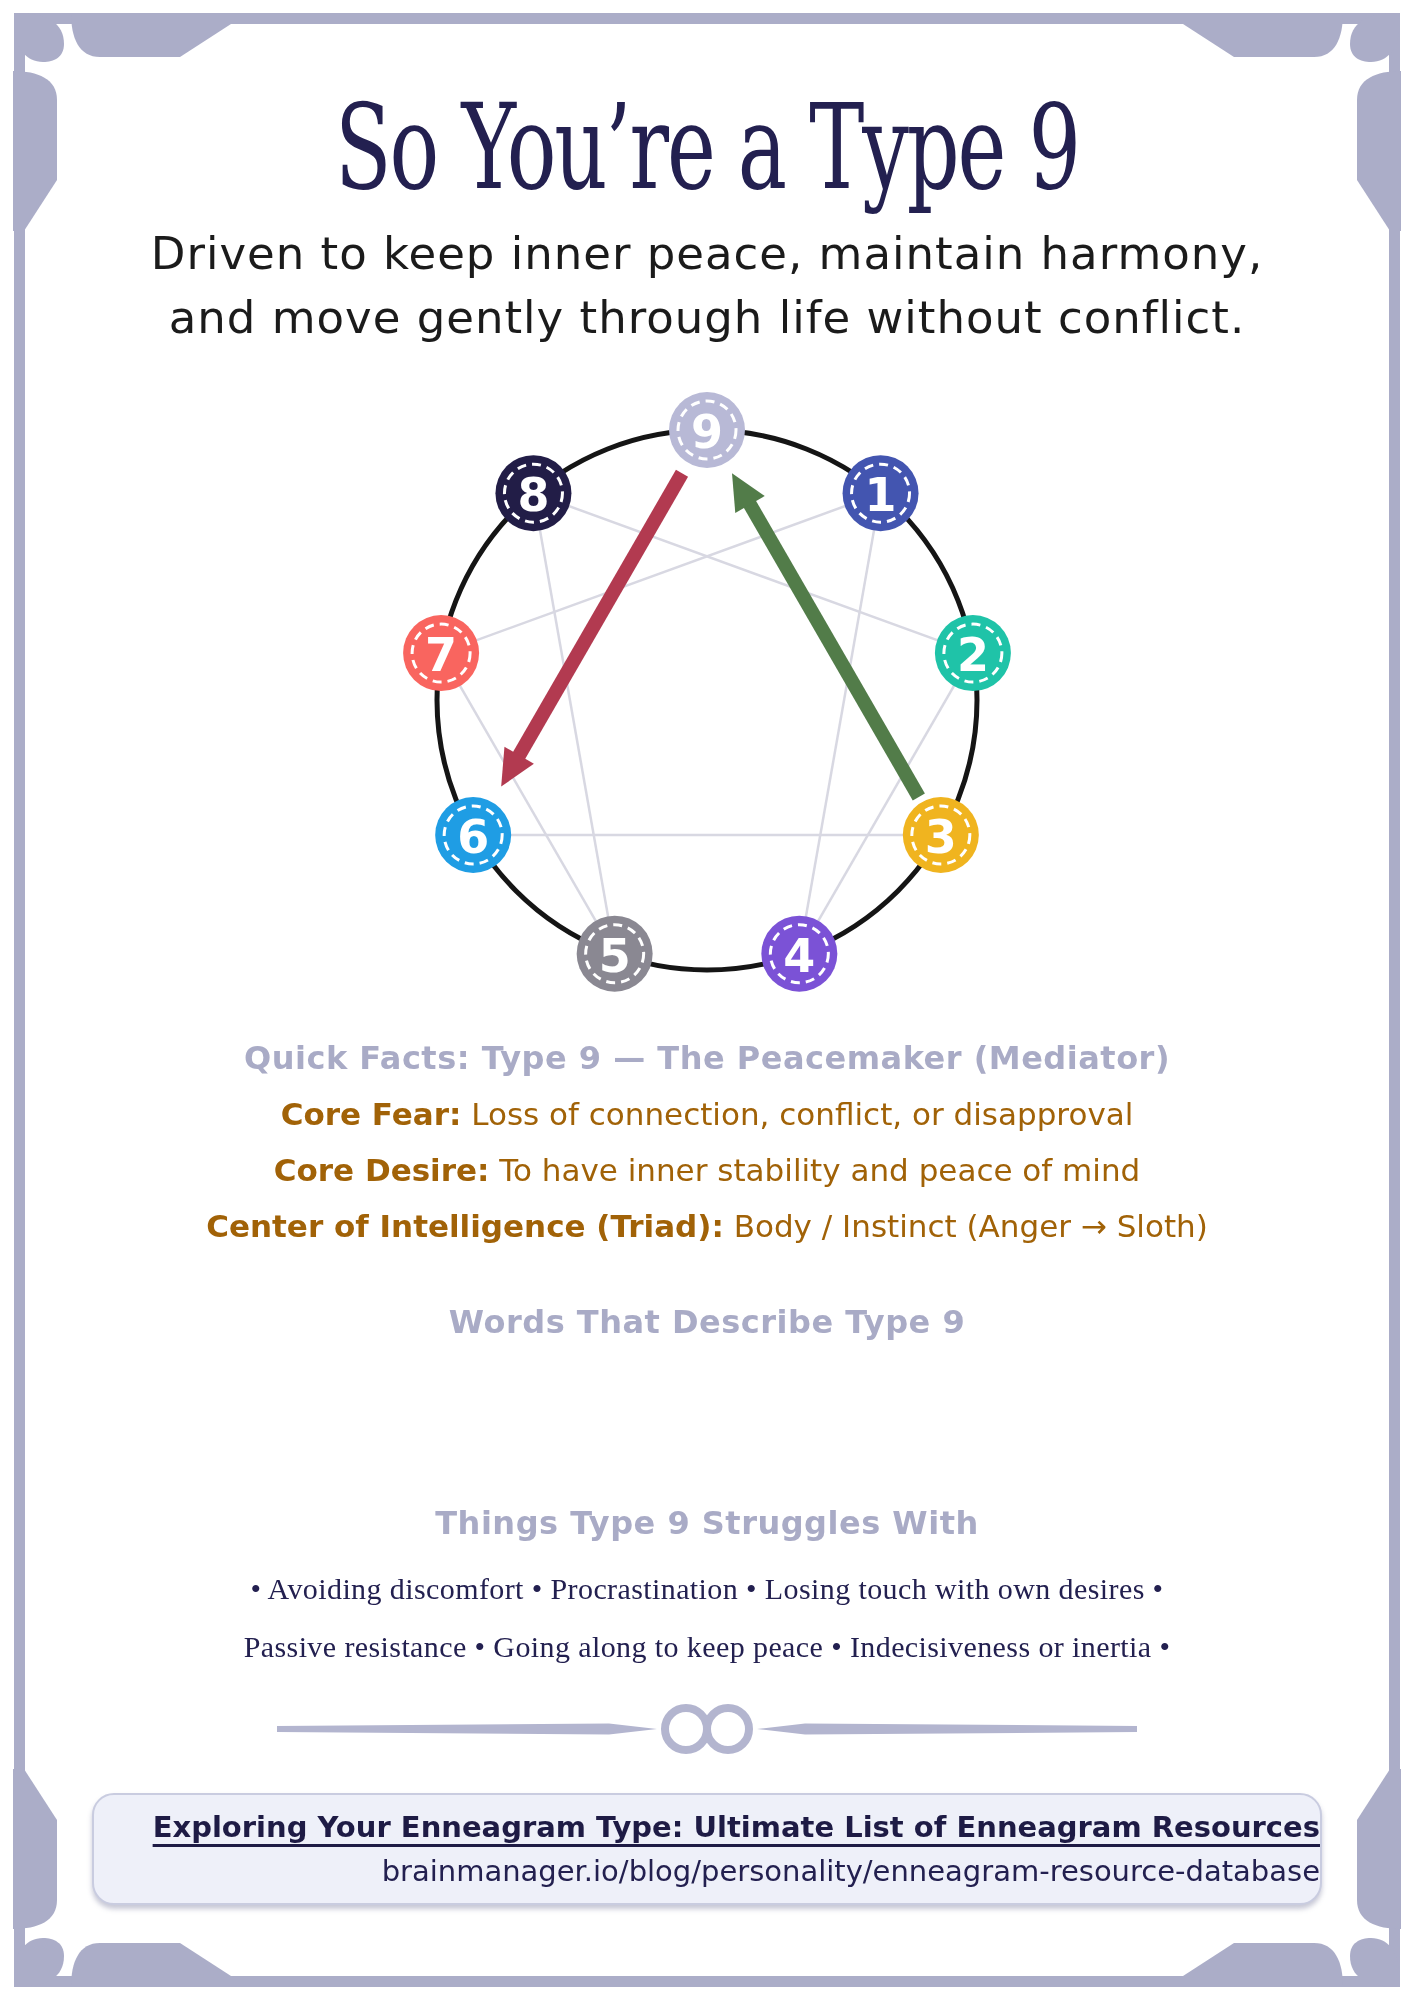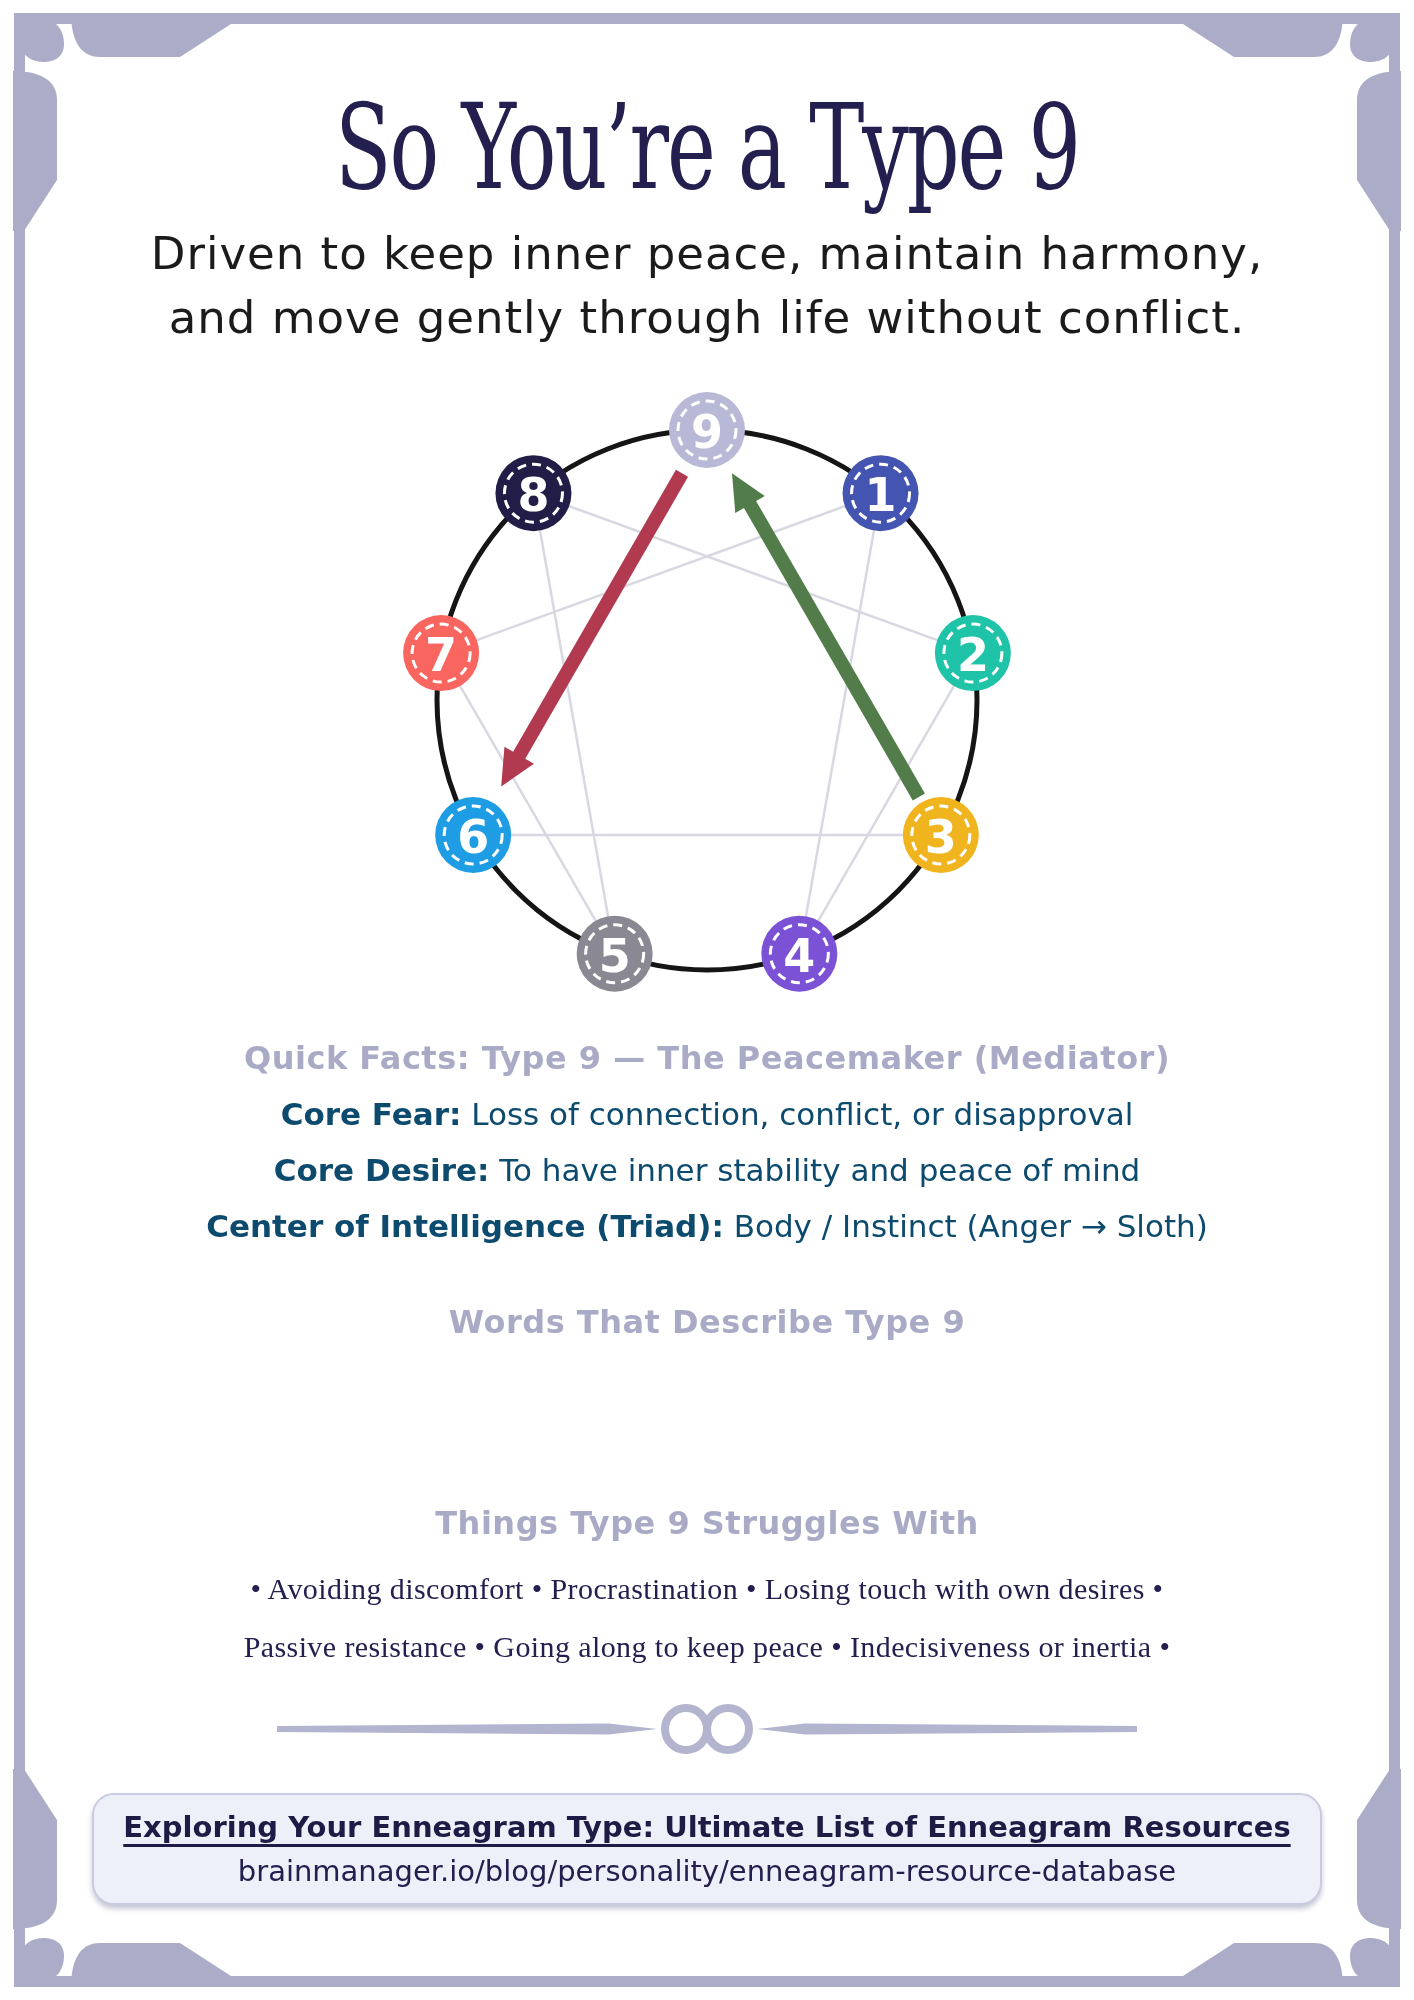--- a/index.html
+++ b/index.html
@@ -6,32 +6,32 @@
   .page{position:relative;width:1406px;height:2000px;background:#ffffff;overflow:hidden;
         font-family:"DejaVu Sans",sans-serif;color:#232050;}
   .abs-center{position:absolute;left:0;width:1414px;text-align:center;}
   .frame-svg{position:absolute;top:0;left:0;pointer-events:none;}
   .title{top:86px;font-family:"DejaVu Serif",serif;font-size:118px;line-height:1.05;
          color:#232050;transform:scaleX(0.70);letter-spacing:-3px;white-space:nowrap;}
   .subtitle{top:222px;font-size:45px;line-height:64px;color:#1b1b1b;letter-spacing:1px;}
   .enneagram{position:absolute;top:365px;left:377px;}
   .section-heading{font-weight:bold;color:#a9abc6;font-size:32px;line-height:40px;letter-spacing:0.5px;}
   .qf-heading{top:1038px;}
-  .facts{top:1086px;font-size:31px;line-height:56px;color:#0c4a6e;}
+  .facts{top:1086px;font-size:31px;line-height:56px;color:#a16207;}
   .fact-label{font-weight:bold;}
   .words-heading{top:1302px;}
   .bullets{font-size:30px;line-height:58px;color:#232050;letter-spacing:0.4px;}
   .words-lines{top:1350px;}
   .struggles-heading{top:1503px;}
   .struggles-lines{top:1560px;font-family:Liberation Serif, serif;}
   .divider{position:absolute;top:1694px;left:257px;}
   .footer-box{position:absolute;top:1793px;left:92px;width:1230px;height:112px;
       background:#eef0f9;border:2px solid #c9cce0;border-radius:22px;
       box-shadow:0 4px 5px rgba(130,133,165,0.45);
-      display:flex;flex-direction:column;align-items:center;justify-content:center;
+      display:flex;flex-direction:column;align-items:flex-end;justify-content:center;
       text-align:center;box-sizing:border-box;}
   .footer-link{font-size:29px;font-weight:bold;color:#1e1b45;
       text-decoration:underline;text-decoration-thickness:3px;text-underline-offset:7px;
       line-height:44px;cursor:pointer;}
   .footer-url{font-size:29px;color:#232050;line-height:44px;}
 </style>
 </head>
 <body>
 
 <div class="page">

